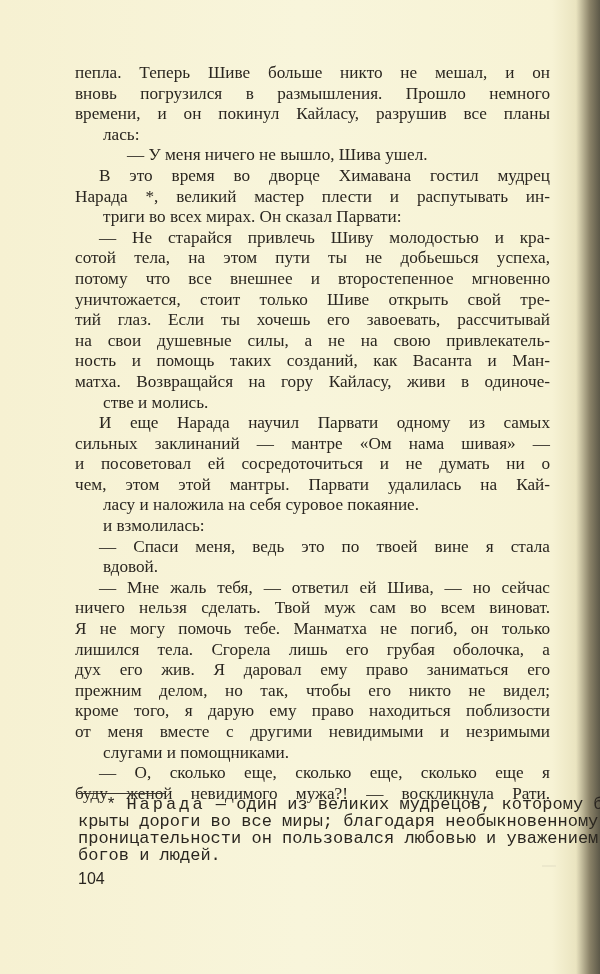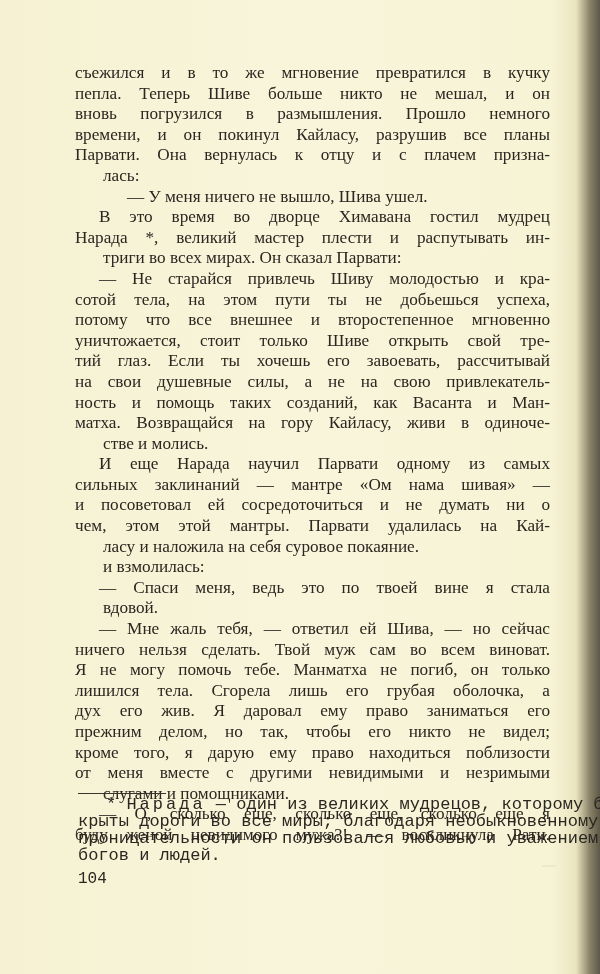--- a/index.html
+++ b/index.html
@@ -34,36 +34,34 @@
     position: absolute; left: 78px; top: 796px; width: 471px;
     font-family: Liberation Mono, monospace;
     font-size: 17px; line-height: 17px;
   }
   .footnote .ln { display: block; white-space: nowrap; text-align: justify; text-align-last: justify; }
   .footnote .ln.last { text-align-last: left; }
   .footnote .ln.indent { padding-left: 28px; }
   .spaced { letter-spacing: 3px; }
   .page-number {
     position: absolute; left: 78px; top: 870px;
-    font-family: Liberation Mono, monospace;
+    font-family: Liberation Sans, sans-serif;
     font-size: 16px;
   }
   .speck { position: absolute; left: 542px; top: 865px; width: 14px; height: 2px; background: #ece8cc; }
 </style>
 </head>
 <body>
 
 <div class="page-bg"></div>
 
 <div class="body-text">
-  <span class="ln">съежился и в то же мгновение превратился в кучку</span>
   <span class="ln">пепла. Теперь Шиве больше никто не мешал, и он</span>
   <span class="ln">вновь погрузился в размышления. Прошло немного</span>
   <span class="ln">времени, и он покинул Кайласу, разрушив все планы</span>
-  <span class="ln">Парвати. Она вернулась к отцу и с плачем призна-</span>
   <span class="ln last">лась:</span>
   <span class="ln last indent">— У меня ничего не вышло, Шива ушел.</span>
   <span class="ln indent">В это время во дворце Химавана гостил мудрец</span>
   <span class="ln">Нарада *, великий мастер плести и распутывать ин-</span>
   <span class="ln last">триги во всех мирах. Он сказал Парвати:</span>
   <span class="ln indent">— Не старайся привлечь Шиву молодостью и кра-</span>
   <span class="ln">сотой тела, на этом пути ты не добьешься успеха,</span>
   <span class="ln">потому что все внешнее и второстепенное мгновенно</span>
   <span class="ln">уничтожается, стоит только Шиве открыть свой тре-</span>
   <span class="ln">тий глаз. Если ты хочешь его завоевать, рассчитывай</span>

